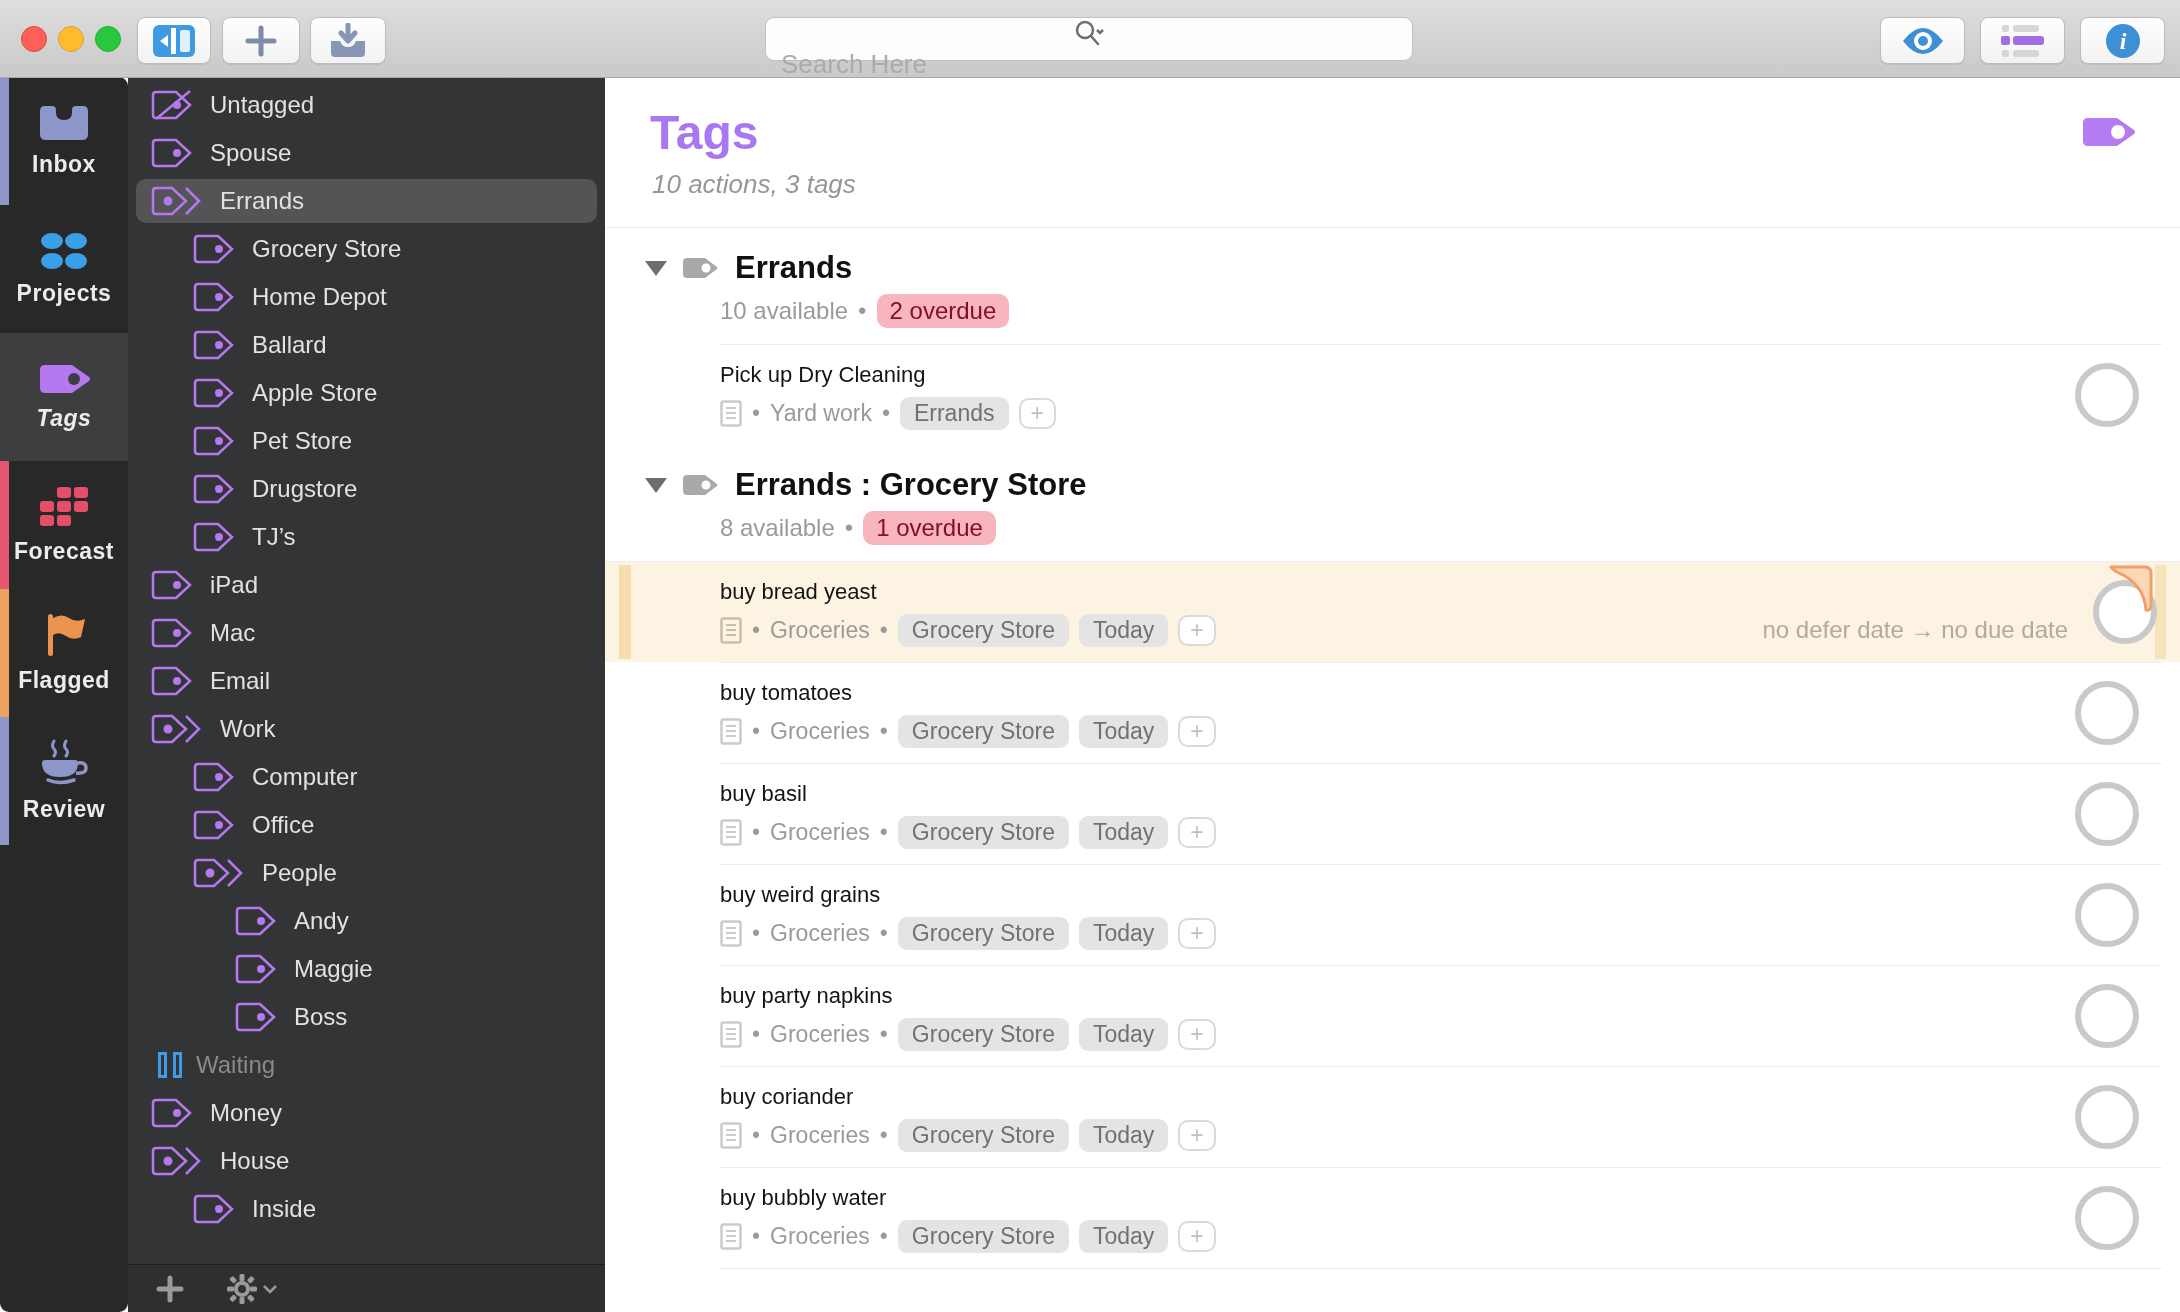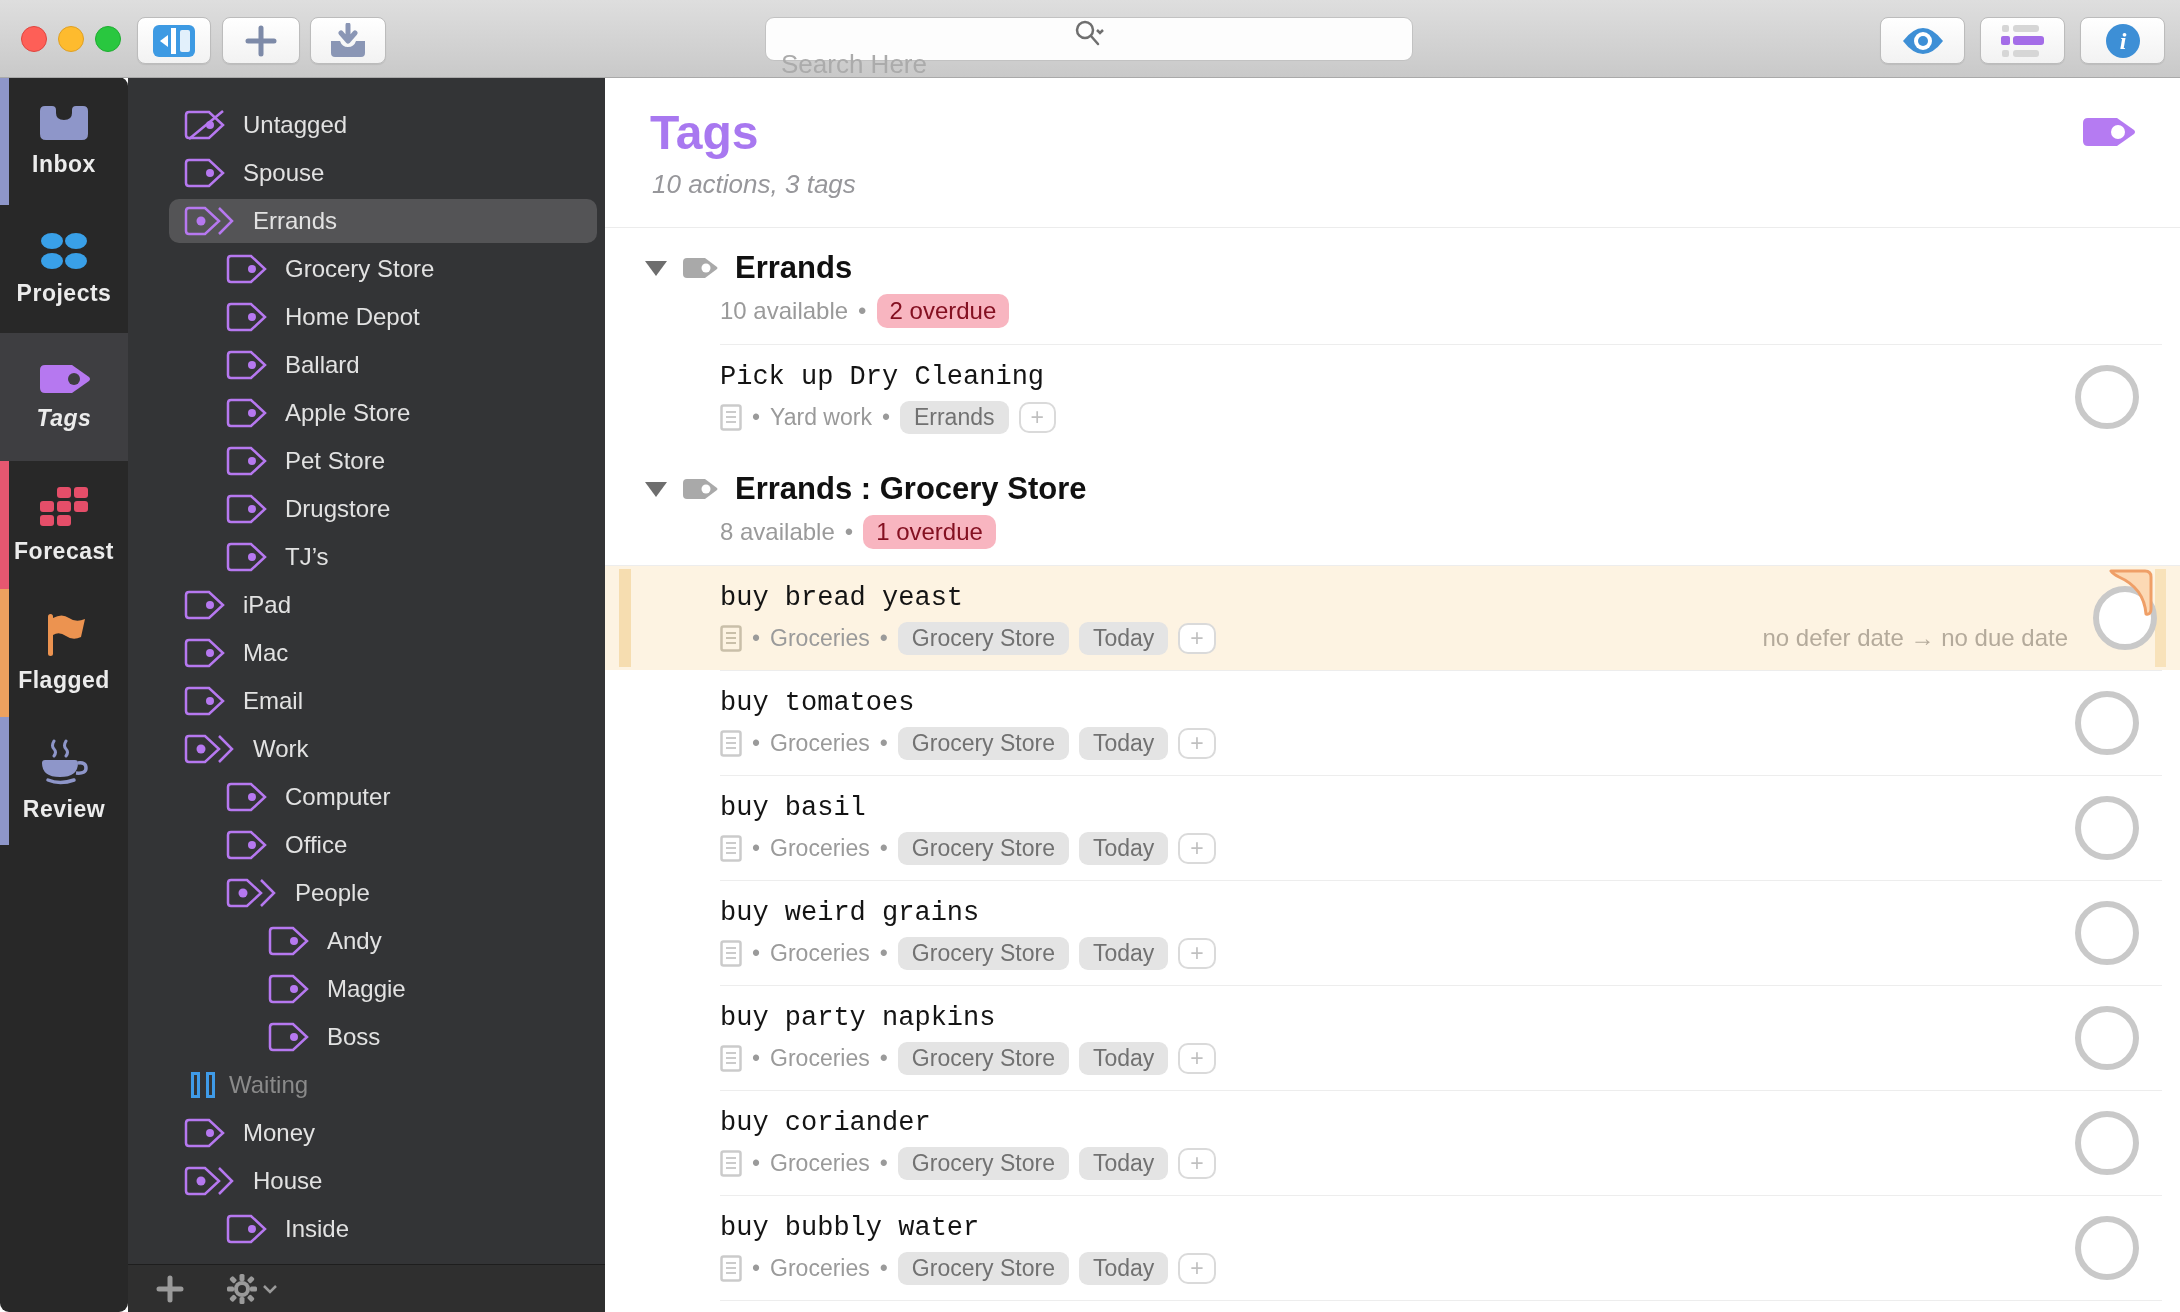--- a/index.html
+++ b/index.html
@@ -26,21 +26,21 @@
   .rail{position:absolute;left:0;top:77px;width:128px;height:1235px;background:#282828;z-index:10;border-radius:9px;}
   .p-item{position:relative;width:128px;height:128px;display:flex;flex-direction:column;
     align-items:center;justify-content:center;}
   .p-item .strip{position:absolute;left:0;top:0;width:9px;height:128px;}
   .p-item.selected{background:#3e3e41;}
   .p-label{margin-top:9px;font-size:23px;color:#ececec;font-weight:bold;letter-spacing:.5px;}
   .p-item.selected .p-label{font-style:italic;}
 
   
   .tagpanel{position:absolute;left:128px;top:77px;width:477px;height:1235px;background:#333436;z-index:9;overflow:hidden;}
-  .tagrows{padding-top:24px;margin-left:33px;}
+  .tagrows{padding-top:4px;}
   .trow{position:relative;height:48px;display:flex;align-items:center;}
   .trow .lbl{font-size:24px;color:#e2e2e2;margin-left:14px;white-space:nowrap;}
   .trow.dim .lbl{color:#8a8a8a;}
   .ind0{padding-left:22px;} .ind1{padding-left:64px;} .ind2{padding-left:106px;}
   .trow.selected::before{content:"";position:absolute;left:8px;right:8px;top:2px;bottom:2px;
     background:#545456;border-radius:10px;}
   .trow>*{position:relative;}
   .panel-bottom{position:absolute;left:0;bottom:0;width:477px;height:47px;background:#2f2f2f;
     border-top:1px solid #1e1e1e;display:flex;align-items:center;z-index:5;}
   .pb-icon{margin-left:28px;display:flex;align-items:center;}
@@ -57,21 +57,21 @@
   .sec-tri{width:0;height:0;border-left:11px solid transparent;border-right:11px solid transparent;
     border-top:15px solid #6e6e6e;margin-right:14px;}
   .sec-glyph{margin-right:16px;}
   .sec-title{font-size:31px;font-weight:bold;color:#111;}
   .sec-meta{display:flex;align-items:center;gap:10px;padding-left:115px;margin-top:8px;margin-bottom:16px;
     font-size:24px;color:#9a9a9a;}
   .badge-overdue{background:#f8b5c0;color:#841021;border-radius:10px;padding:3px 13px;font-size:24px;}
   .dot{color:#9a9a9a;}
 
   .task{position:relative;margin:0 18px 0 115px;border-top:1px solid #ededed;padding:17px 0 15px 0;min-height:62px;}
-  .t-title{font-size:27px;color:#141414;font-family:Liberation Mono, monospace;}
+  .t-title{font-size:22px;color:#141414;}
   .t-meta{display:flex;align-items:center;gap:10px;margin-top:9px;font-size:23px;color:#9a9a9a;}
   .pill{background:#e4e4e4;color:#717171;border-radius:9px;padding:3px 14px;font-size:23px;white-space:nowrap;}
   .pill-plus{border:2px solid #dadada;color:#c0c0c0;border-radius:10px;padding:0px 10px;font-size:23px;background:#fff;}
   .t-circle{position:absolute;right:23px;top:50%;transform:translateY(-50%);width:52px;height:52px;
     border:6px solid #c9c9c9;border-radius:50%;background:#fff;display:flex;align-items:center;justify-content:center;gap:4px;}
 
   .task.selected{margin:0;padding-left:115px;padding-right:2px;background:#fdf3e2;}
   .sel-strip-l{position:absolute;left:14px;top:3px;bottom:3px;width:12px;background:#f6ddb0;}
   .sel-strip-r{position:absolute;right:14px;top:3px;bottom:3px;width:11px;background:#f8e2ba;}
   .dogear{position:absolute;right:27px;top:3px;}

